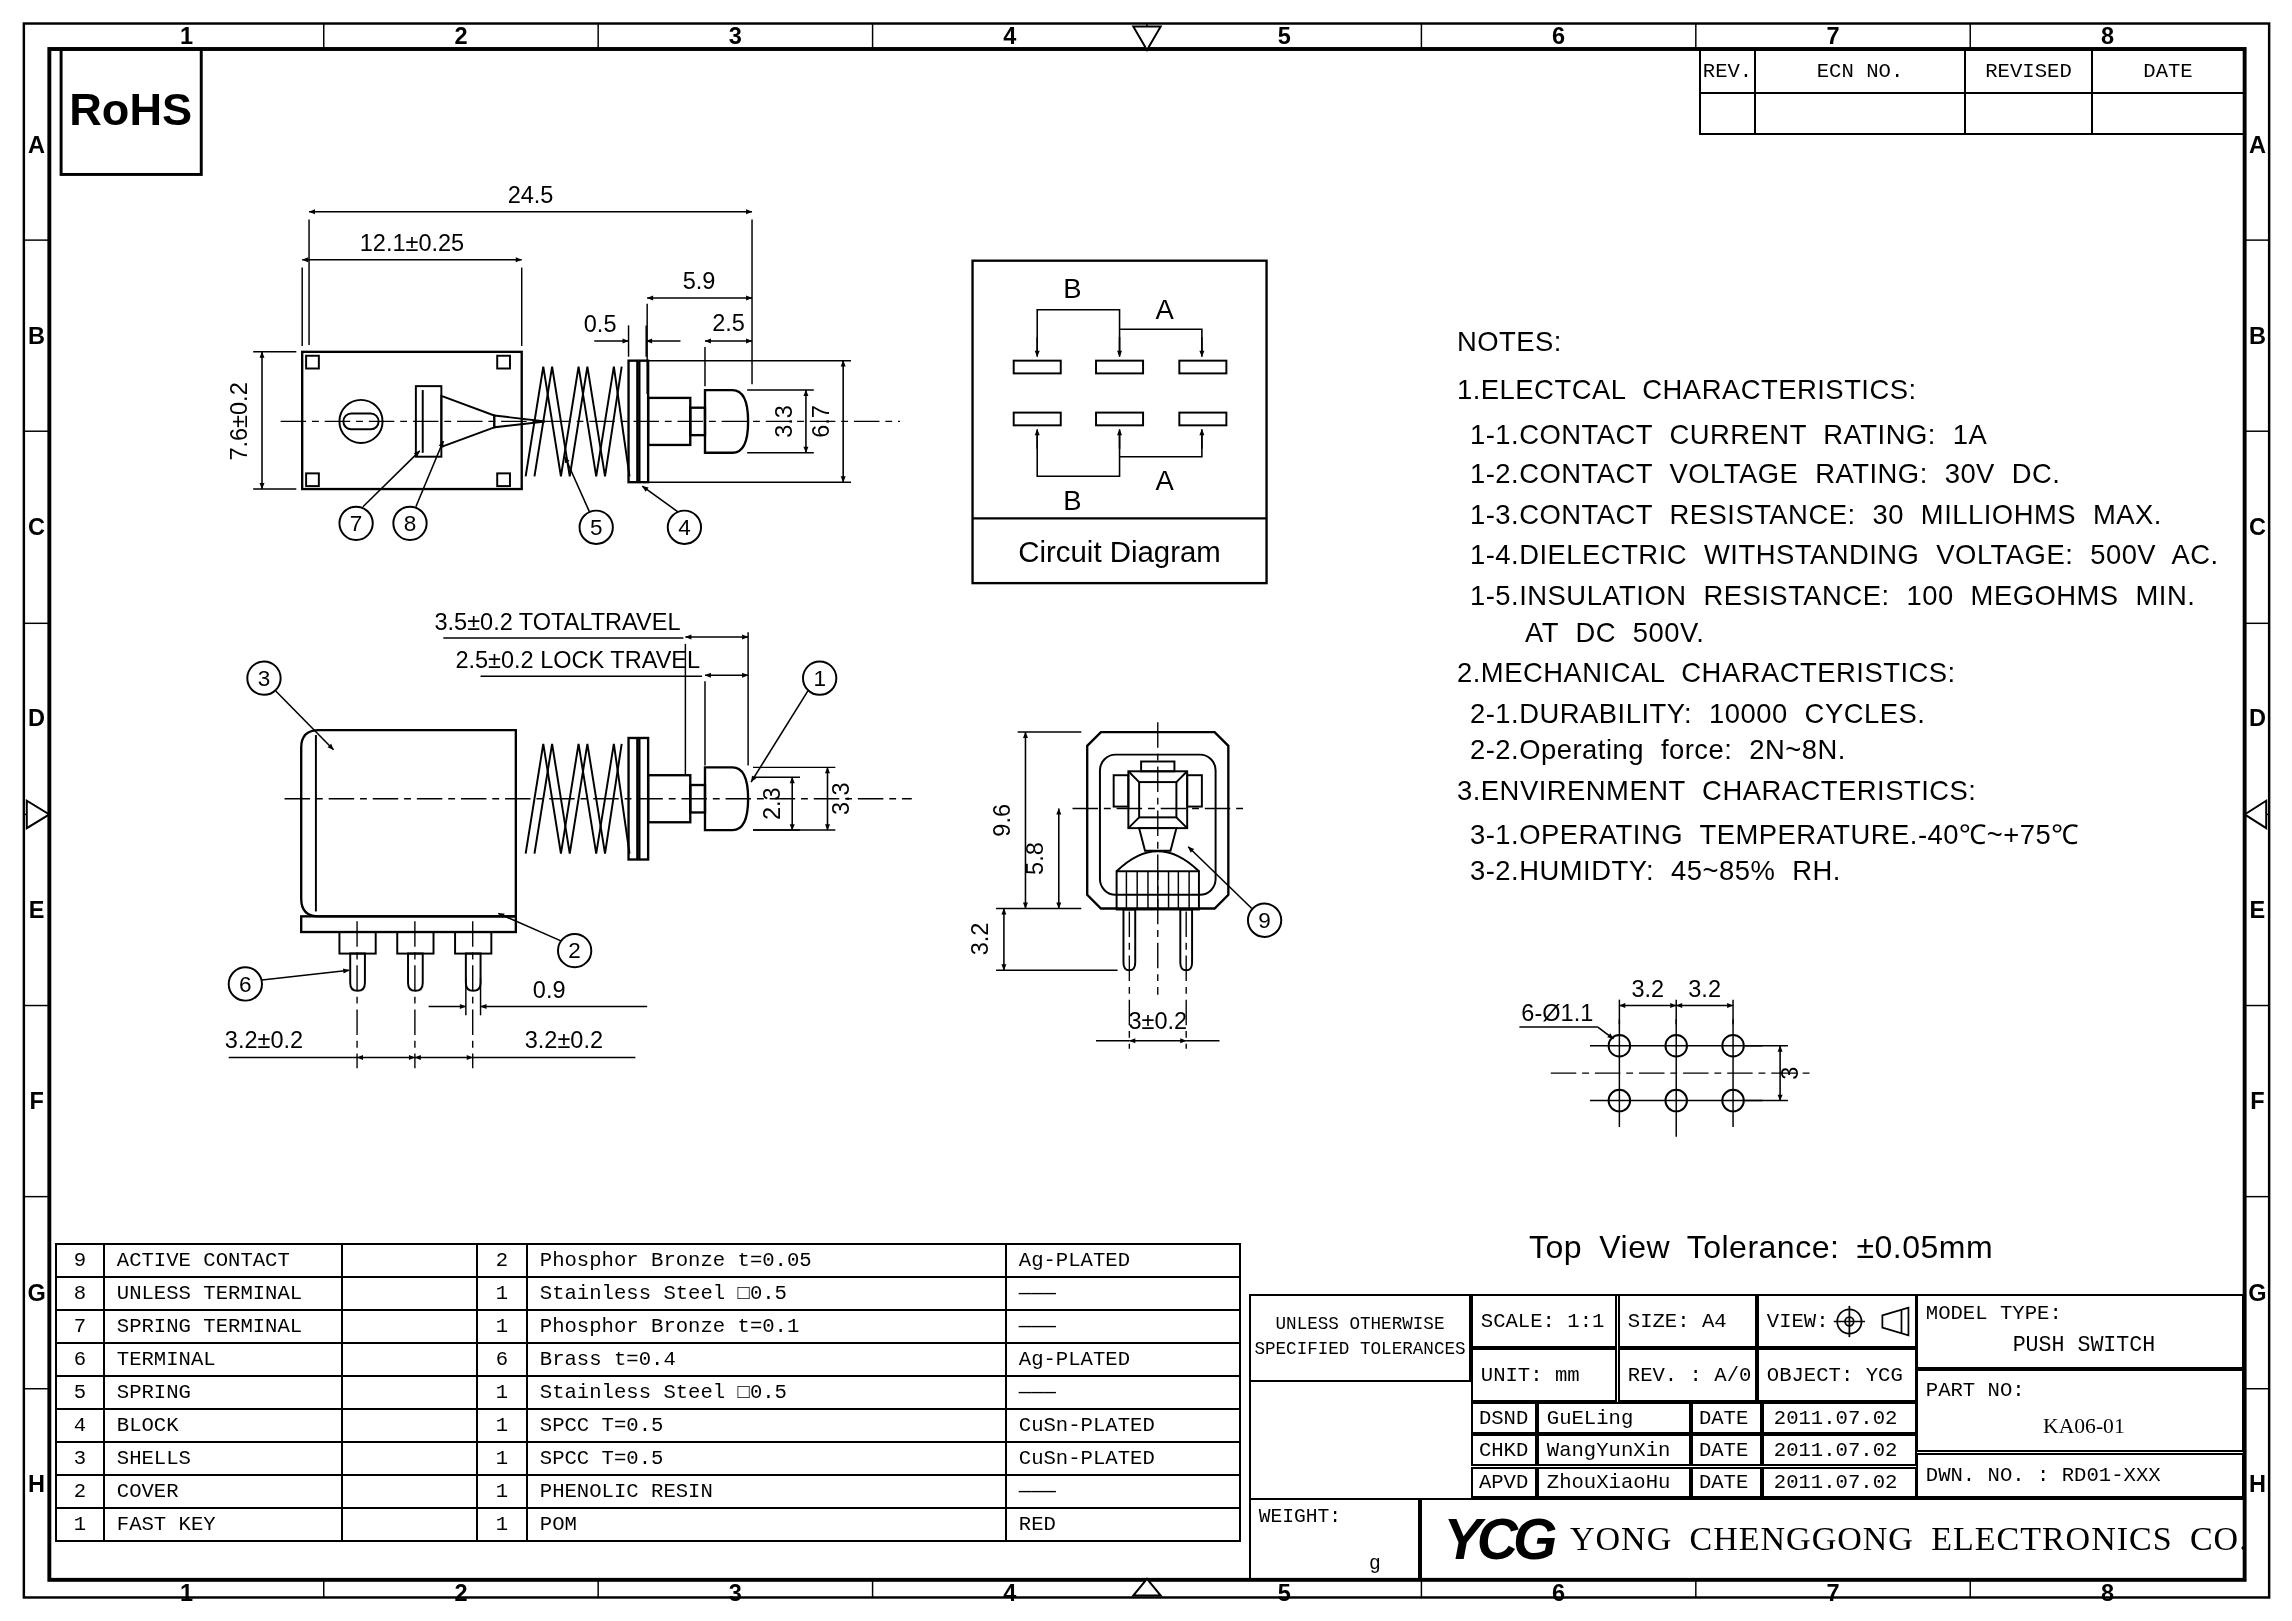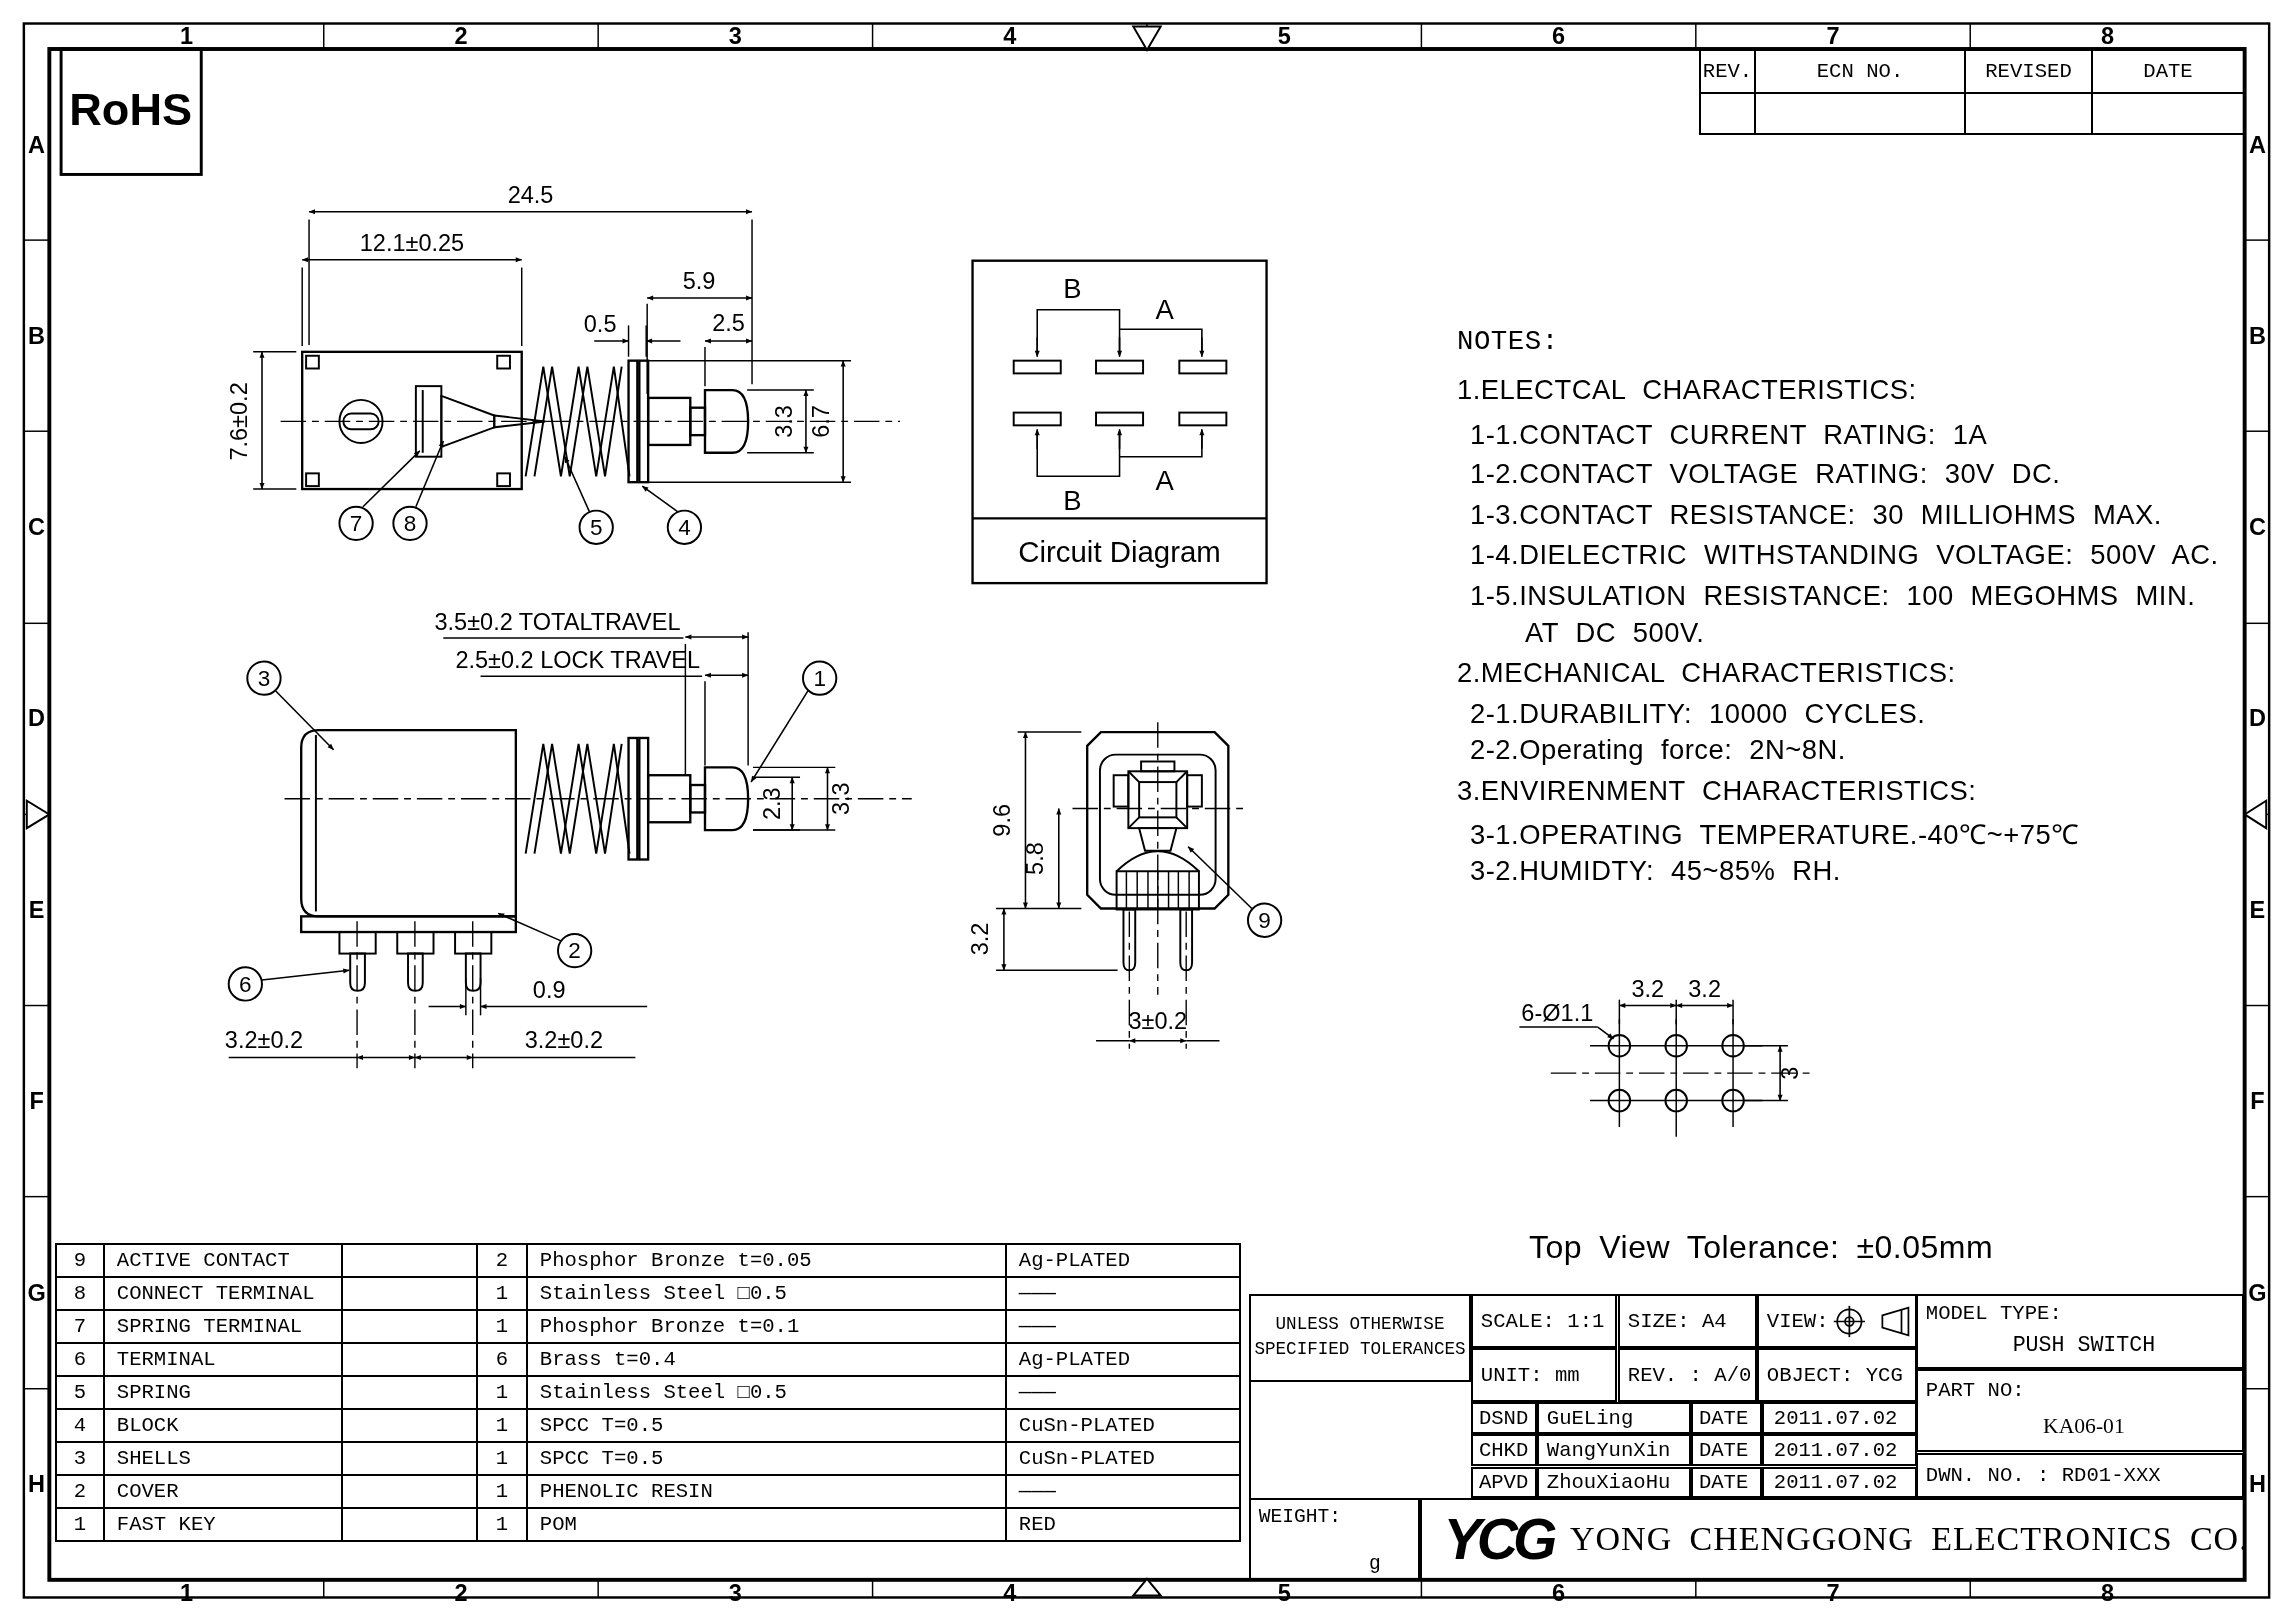--- a/index.html
+++ b/index.html
@@ -399,21 +399,21 @@
     <div class="cell vcent" style="left:55px;top:0;width:210px;height:43px;justify-content:center;">ECN NO.</div>
     <div class="cell vcent" style="left:265px;top:0;width:127px;height:43px;justify-content:center;">REVISED</div>
     <div class="cell vcent" style="left:392px;top:0;width:150px;height:43px;justify-content:center;border-right:none;">DATE</div>
     <div class="cell" style="left:0;top:43px;width:55px;height:39px;border-bottom:none;"></div>
     <div class="cell" style="left:55px;top:43px;width:210px;height:39px;border-bottom:none;"></div>
     <div class="cell" style="left:265px;top:43px;width:127px;height:39px;border-bottom:none;"></div>
     <div class="cell" style="left:392px;top:43px;width:150px;height:39px;border:none;"></div>
   </div>
 
   <div>
-    <div class="notes-line" style="left:1457px;top:326px;font-family:Liberation Mono, monospace;">NOTES:</div>
+    <div class="notes-line" style="left:1457px;top:326px;">NOTES:</div>
     <div class="notes-line" style="left:1457px;top:374px;">1.ELECTCAL CHARACTERISTICS:</div>
     <div class="notes-line" style="left:1470px;top:419px;">1-1.CONTACT CURRENT RATING:  1A</div>
     <div class="notes-line" style="left:1470px;top:458px;">1-2.CONTACT VOLTAGE RATING: 30V DC.</div>
     <div class="notes-line" style="left:1470px;top:499px;">1-3.CONTACT RESISTANCE: 30 MILLIOHMS MAX.</div>
     <div class="notes-line" style="left:1470px;top:539px;">1-4.DIELECTRIC WITHSTANDING VOLTAGE: 500V AC.</div>
     <div class="notes-line" style="left:1470px;top:580px;">1-5.INSULATION RESISTANCE: 100 MEGOHMS MIN.</div>
     <div class="notes-line" style="left:1525px;top:617px;">AT DC 500V.</div>
     <div class="notes-line" style="left:1457px;top:657px;">2.MECHANICAL CHARACTERISTICS:</div>
     <div class="notes-line" style="left:1470px;top:698px;">2-1.DURABILITY: 10000 CYCLES.</div>
     <div class="notes-line" style="left:1470px;top:734px;">2-2.Operating force: 2N~8N.</div>
@@ -437,21 +437,21 @@
       <tr>
         <td class="c">9</td>
         <td class="l">ACTIVE CONTACT</td>
         <td class="c"></td>
         <td class="c">2</td>
         <td class="l">Phosphor Bronze t=0.05</td>
         <td class="l">Ag-PLATED</td>
       </tr>
       <tr>
         <td class="c">8</td>
-        <td class="l">CONNECT TERMINAL</td>
+        <td class="l">UNLESS TERMINAL</td>
         <td class="c"></td>
         <td class="c">1</td>
         <td class="l">Stainless Steel □0.5</td>
         <td class="l">———</td>
       </tr>
       <tr>
         <td class="c">7</td>
         <td class="l">SPRING TERMINAL</td>
         <td class="c"></td>
         <td class="c">1</td>

